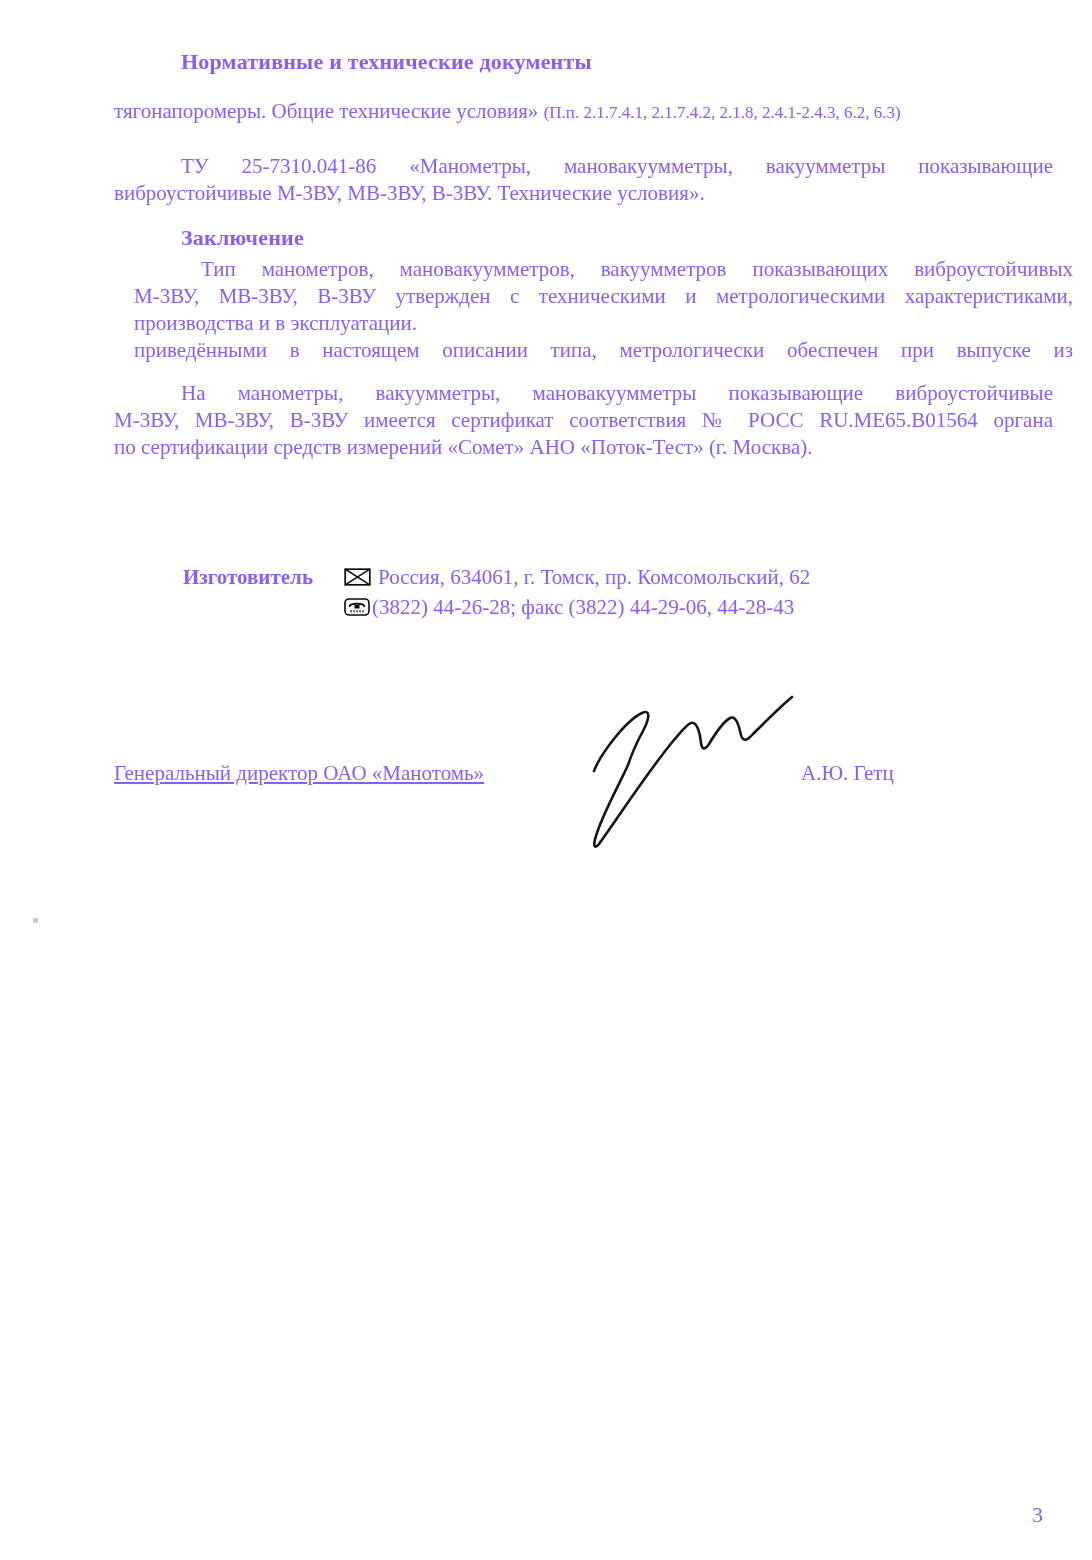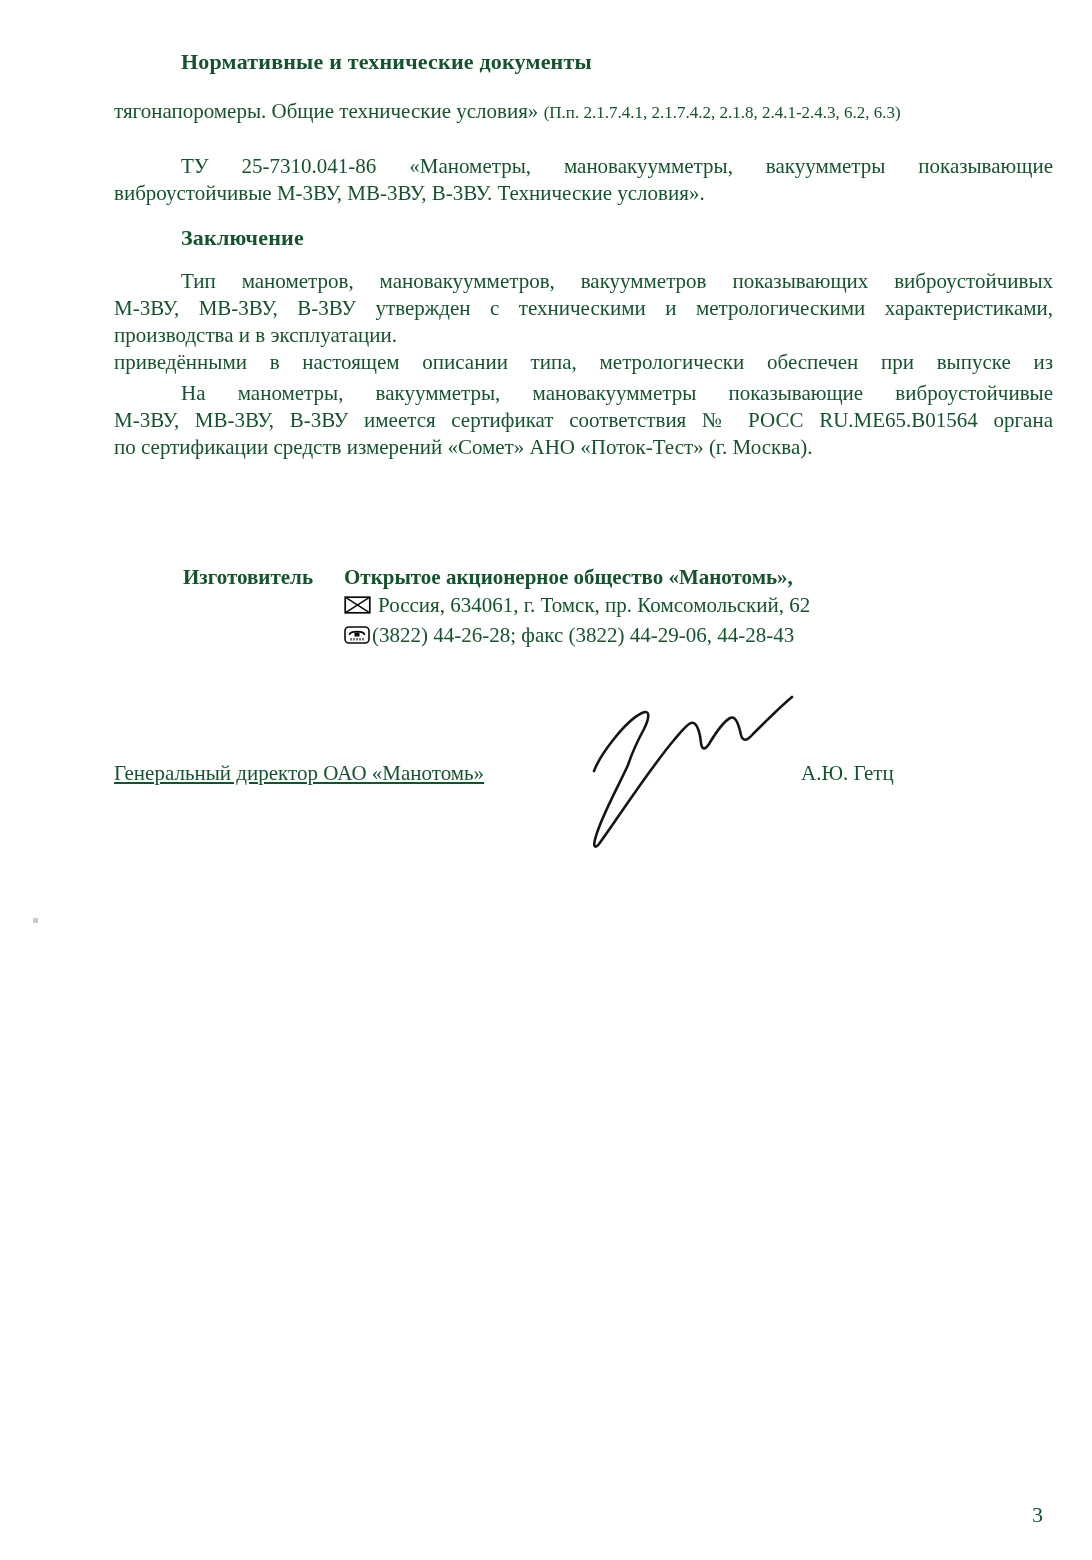--- a/index.html
+++ b/index.html
@@ -1,18 +1,18 @@
 <!DOCTYPE html>
 <html lang="ru"><head>
 <meta charset="utf-8">
 <style>
   html,body { margin:0; padding:0; background:#ffffff; }
   .page {
     position:relative; width:1092px; height:1560px; background:#ffffff;
-    font-family:"Liberation Serif","DejaVu Serif",serif; color:#14532d;
+    font-family:"Liberation Serif","DejaVu Serif",serif; color:#8b5cf6;
     overflow:hidden;
   }
   .abs { position:absolute; }
   .heading { font-weight:bold; font-size:22px; line-height:27px; letter-spacing:0.2px; }
   .para { left:114px; width:939px; }
   .ln { font-size:21px; line-height:27px; white-space:normal; }
   .j  { text-align:justify; text-align-last:justify; }
   .ind { text-indent:67px; }
   .small { font-size:17px; }
   .bold { font-weight:bold; }
@@ -41,37 +41,36 @@
     <div class="ln"><span>тягонапоромеры. Общие технические условия» </span><span class="small">(П.п. 2.1.7.4.1, 2.1.7.4.2, 2.1.8, 2.4.1-2.4.3, 6.2, 6.3)</span></div>
   </div>
 
   <div class="abs para" style="top:153px;">
     <div class="ln j ind">ТУ 25-7310.041-86 «Манометры, мановакуумметры, вакуумметры показывающие</div>
     <div class="ln">виброустойчивые М-3ВУ, МВ-3ВУ, В-3ВУ. Технические условия».</div>
   </div>
 
   <div class="abs heading" style="left:181px; top:224px;">Заключение</div>
 
-  <div class="abs para" style="top:268px;">
+  <div class="abs para" style="top:256px;margin-left:20px;">
     <div class="ln j ind">Тип манометров, мановакуумметров, вакуумметров показывающих виброустойчивых</div>
     <div class="ln j">М-3ВУ, МВ-3ВУ, В-3ВУ утвержден с техническими и метрологическими характеристиками,</div>
     <div class="ln">производства и в эксплуатации.</div>
     <div class="ln j">приведёнными в настоящем описании типа, метрологически обеспечен при выпуске из</div>
   </div>
 
   <div class="abs para" style="top:380px;">
     <div class="ln j ind">На манометры, вакуумметры, мановакуумметры показывающие виброустойчивые</div>
     <div class="ln j">М-3ВУ, МВ-3ВУ, В-3ВУ имеется сертификат соответствия № РОСС RU.ME65.B01564 органа</div>
     <div class="ln">по сертификации средств измерений «Сомет» АНО «Поток-Тест» (г. Москва).</div>
   </div>
 
   <div class="abs mfr-row" style="top:563px;">
     <span class="mfr-label">Изготовитель</span>
     <div class="mfr-col">
-      <div class="mfr-line bold">Открытое акционерное общество «Манотомь»,</div>
       <div class="mfr-line">
         <span class="icon envelope">
           <svg width="27" height="18" viewBox="0 0 27 18">
             <rect x="1.2" y="1.2" width="24.6" height="15.6" fill="none" stroke="#0a0a0a" stroke-width="1.7"></rect>
             <path d="M1.2 1.2 L25.8 16.8 M1.2 16.8 L25.8 1.2" fill="none" stroke="#0a0a0a" stroke-width="1.5"></path>
           </svg>
         </span><span>Россия, 634061, г. Томск, пр. Комсомольский, 62</span>
       </div>
       <div class="mfr-line">
         <span class="icon phone">

